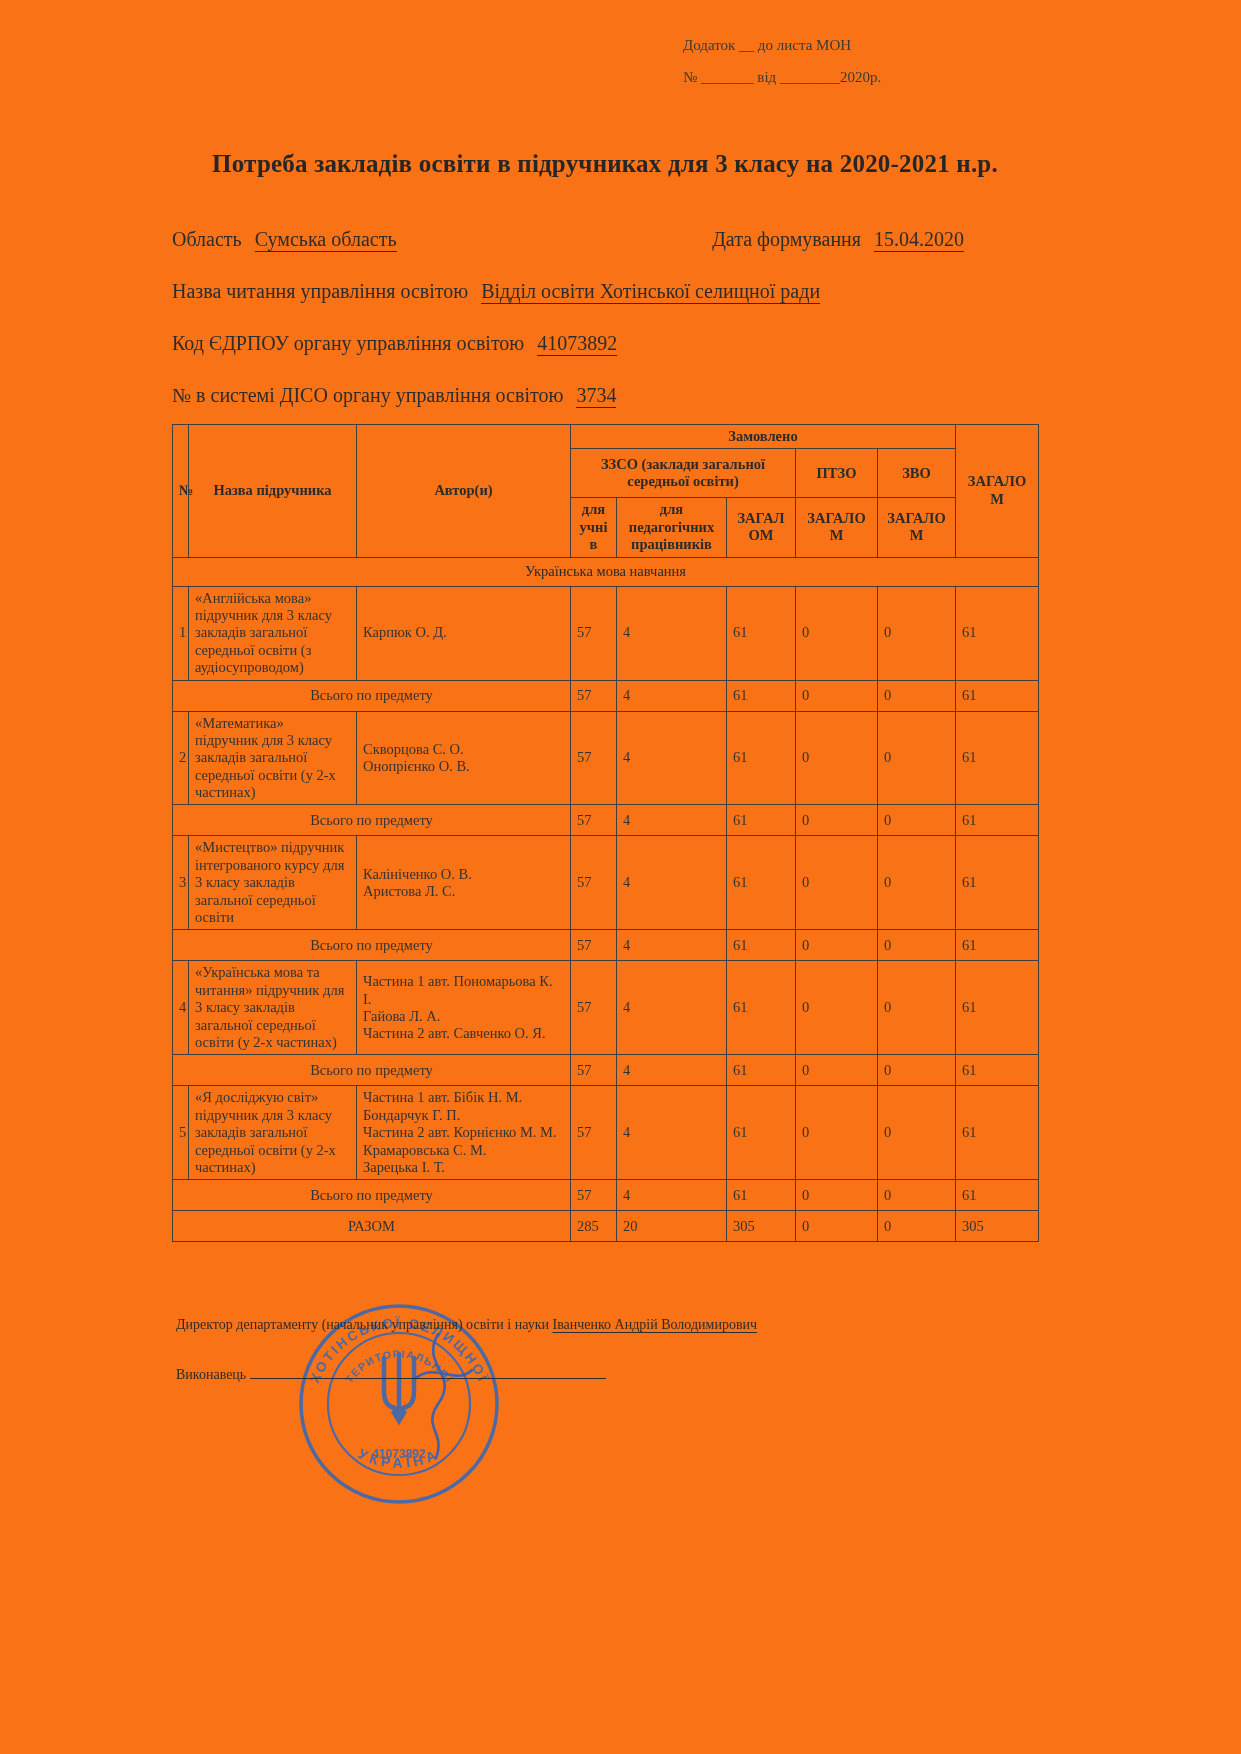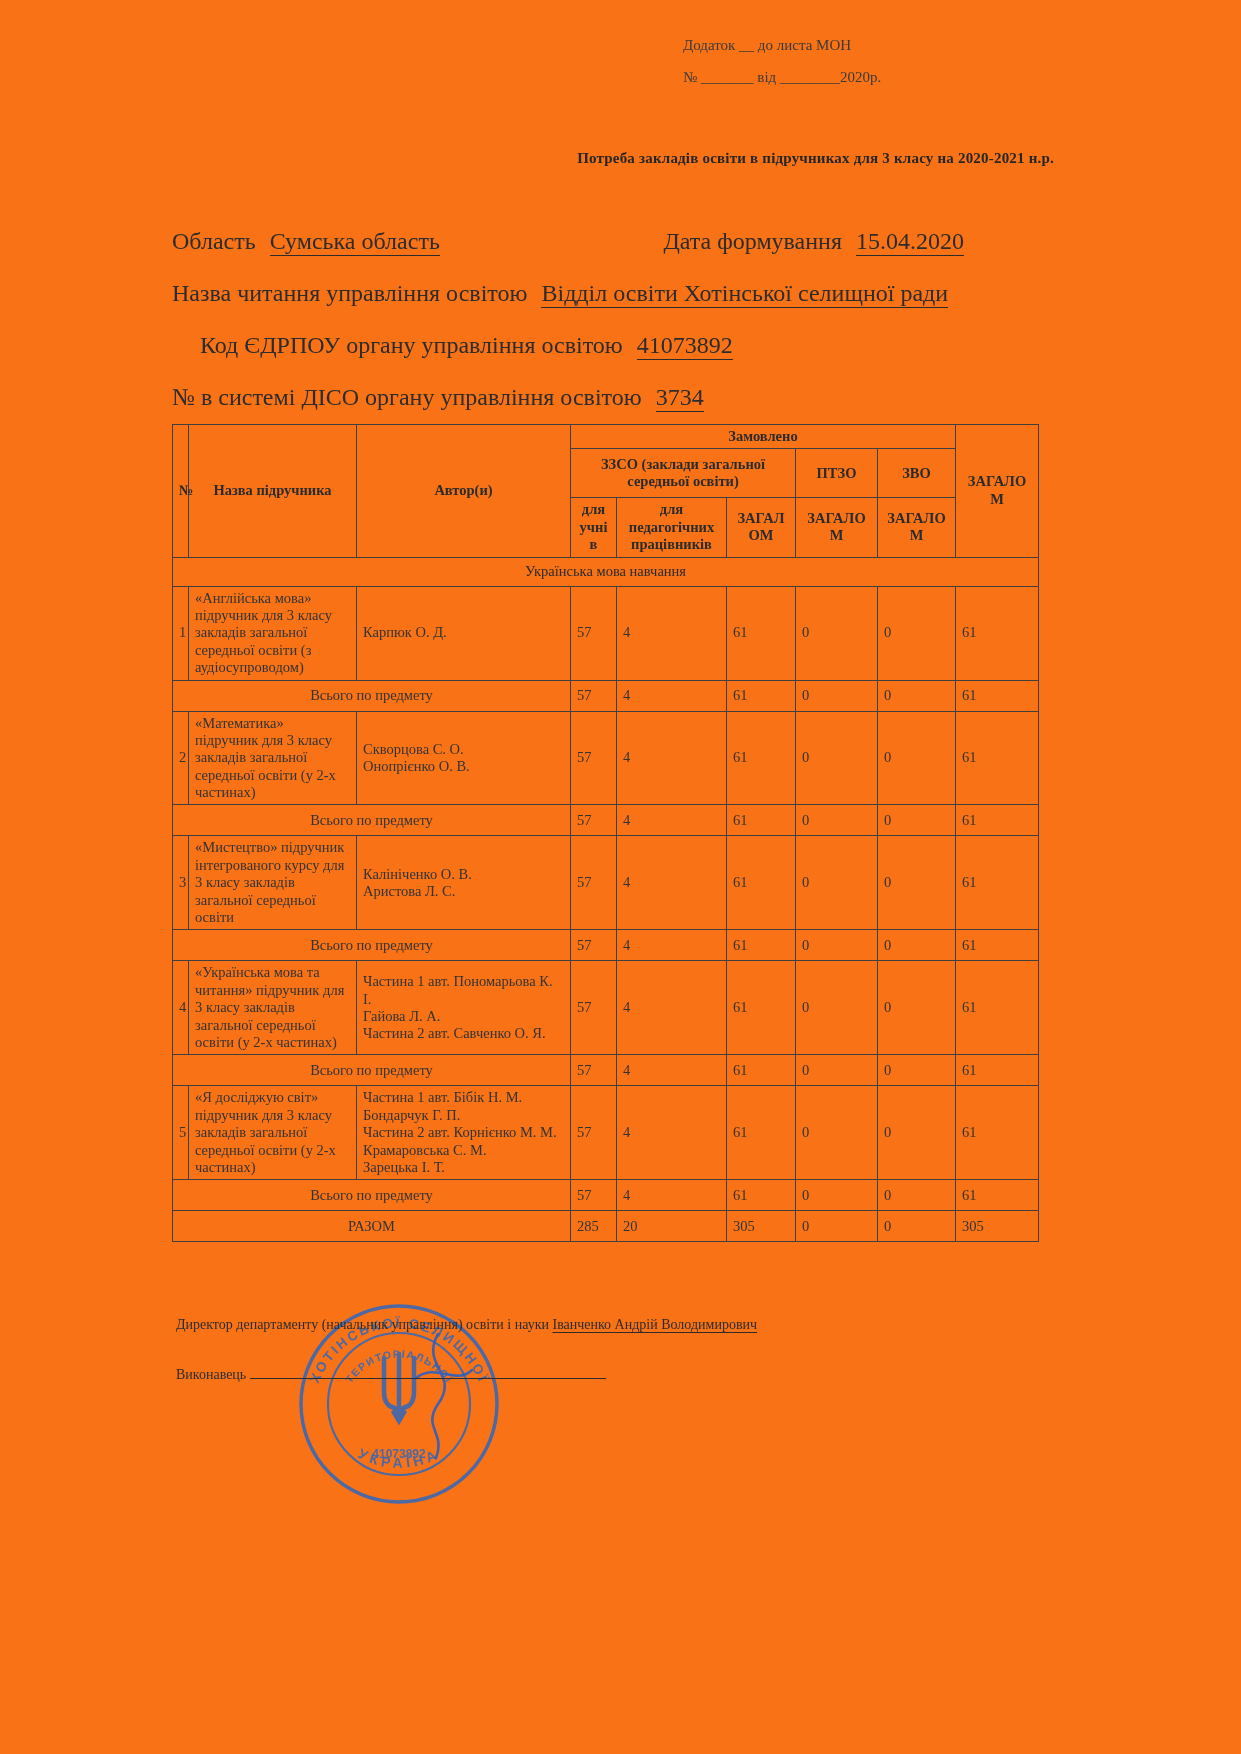--- a/index.html
+++ b/index.html
@@ -9,30 +9,30 @@
     margin:0 auto;
     background:#f97316;
     font-family:"Liberation Serif", serif;
     color:#2d2d2d;
     overflow:hidden;
   }
   
   .note{position:absolute;top:30px;left:683px;font-size:15px;line-height:2.1;color:#3a3a3a;}
   
   .doc-title{
-    position:absolute;top:150px;left:188px;width:866px;
-    text-align:right;font-size:15px;font-weight:bold;color:#262626;
+    position:absolute;top:150px;left:172px;width:866px;
+    text-align:center;font-size:25px;font-weight:bold;color:#262626;
     letter-spacing:.2px;
   }
   
-  .meta{position:absolute;left:172px;width:792px;font-size:24px;color:#2c2c2c;}
+  .meta{position:absolute;left:172px;width:792px;font-size:20px;color:#2c2c2c;}
   .meta-row{display:flex;justify-content:space-between;}
   .m1{top:228px;}
   .m2{top:280px;width:880px;}
-  .m3{top:332px;width:880px;margin-left:28px;}
+  .m3{top:332px;width:880px;}
   .m4{top:384px;width:880px;}
   .uv{border-bottom:1.6px solid #2c2c2c;padding-bottom:1px;}
   .lbl{margin-right:8px;}
   
   .tbl-wrap{position:absolute;top:424px;left:172px;width:868px;}
   table.req{
     border-collapse:collapse;table-layout:fixed;width:866px;
     font-size:14.5px;line-height:1.2;color:#333;
   }
   table.req td,table.req th{

